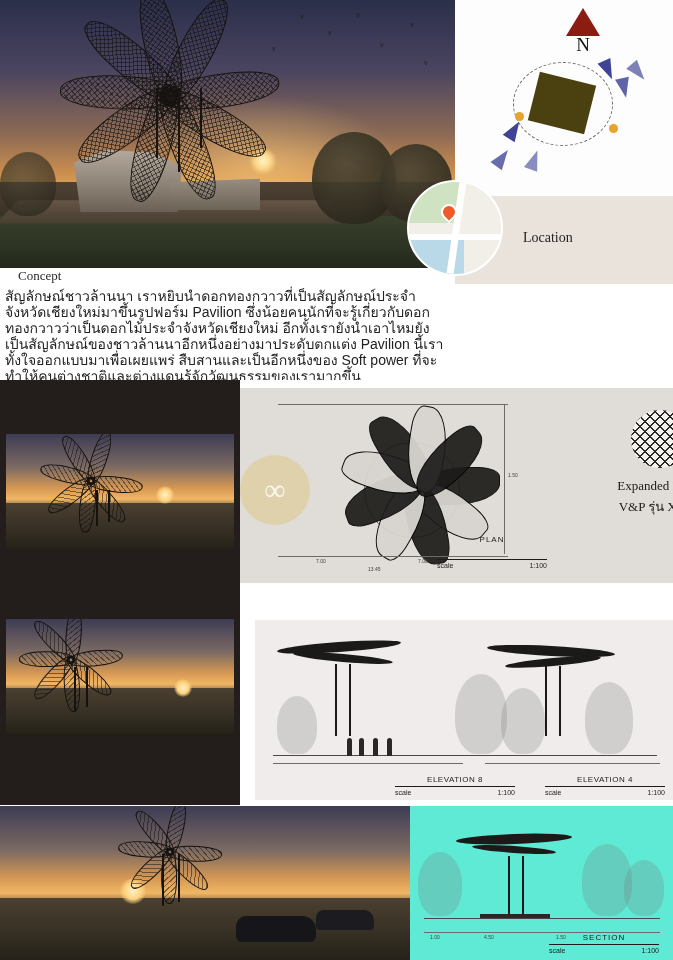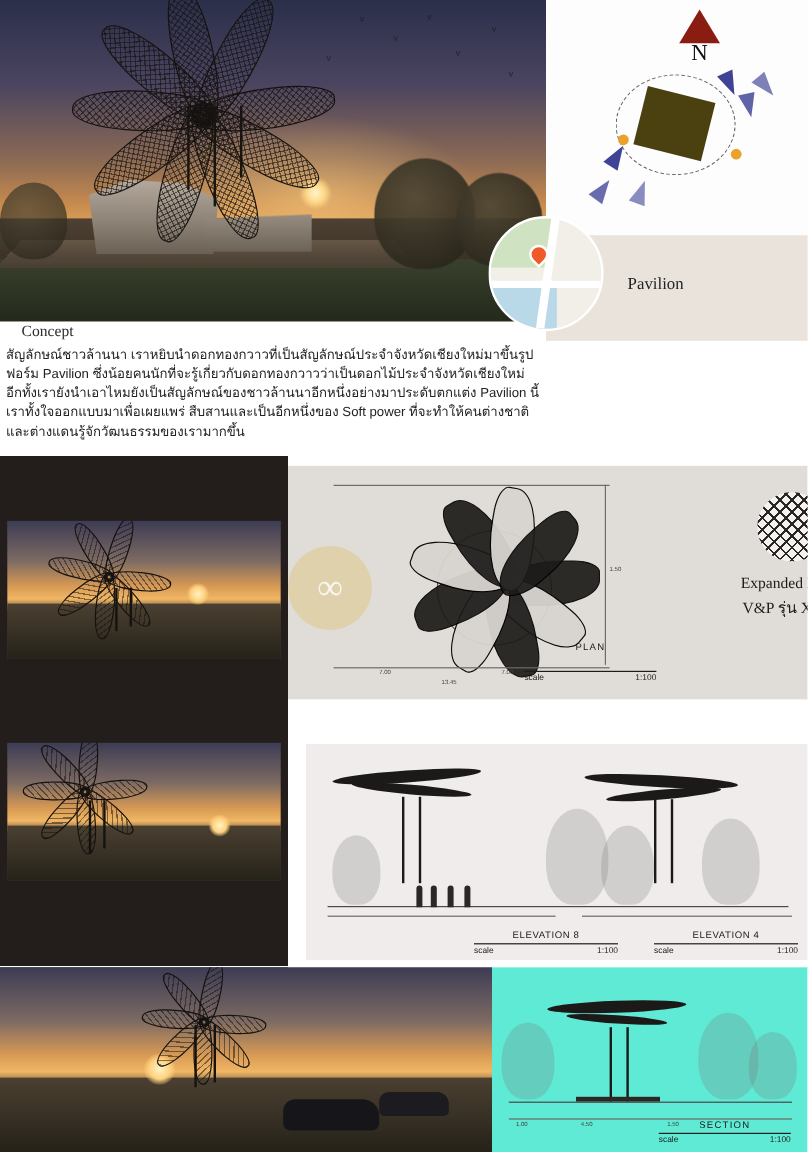--- a/index.html
+++ b/index.html
@@ -76,21 +76,21 @@
   .hero-cap {
     position: absolute; left: 0; top: 268px; width: 455px; height: 112px; background: #fff;
   }
   .concept-title {
     position: absolute; left: 18px; top: 268px; font-size: 13px; color: #2c2c2c;
     font-family: "Liberation Serif", serif;
     text-align: center;
   }
   .concept-body {
     position: absolute; left: 5px; top: 288px; width: 446px;
-    font-size: 11px; line-height: 16px; color: #222; font-family: "Liberation Sans", sans-serif;
+    font-size: 14px; line-height: 16px; color: #222; font-family: "Liberation Sans", sans-serif;
   }
 
   
   .site {
     position: absolute; left: 455px; top: 0; width: 218px; height: 196px; background: #fdfdfd;
   }
   .north-arrow {
     position: absolute; left: 108px; top: 8px; width: 40px; text-align: center;
   }
   .north-arrow .tri {
@@ -298,21 +298,21 @@
   </div>
 
   <div class="loc-card">
     <div class="map-circle">
       <span class="green"></span>
         <span class="water"></span>
       <span class="road"></span>
         <span class="road2"></span>
       <span class="pin"></span>
     </div>
-    <div class="loc-title">Pavilion</div>
+    <div class="loc-title">Location</div>
   </div>
 
   <div class="leftdark"></div>
 
   <div class="ph a">
     <div class="ph-sky"></div>
       <div class="ph-gnd"></div>
     <span class="ph-sun" style="left:150px; top:52px;"></span>
     <div class="mini-canopy" style="left:30px; top:22px; width:110px; height:50px;">
       <span class="mb" style="transform:rotate(8deg)"></span>

